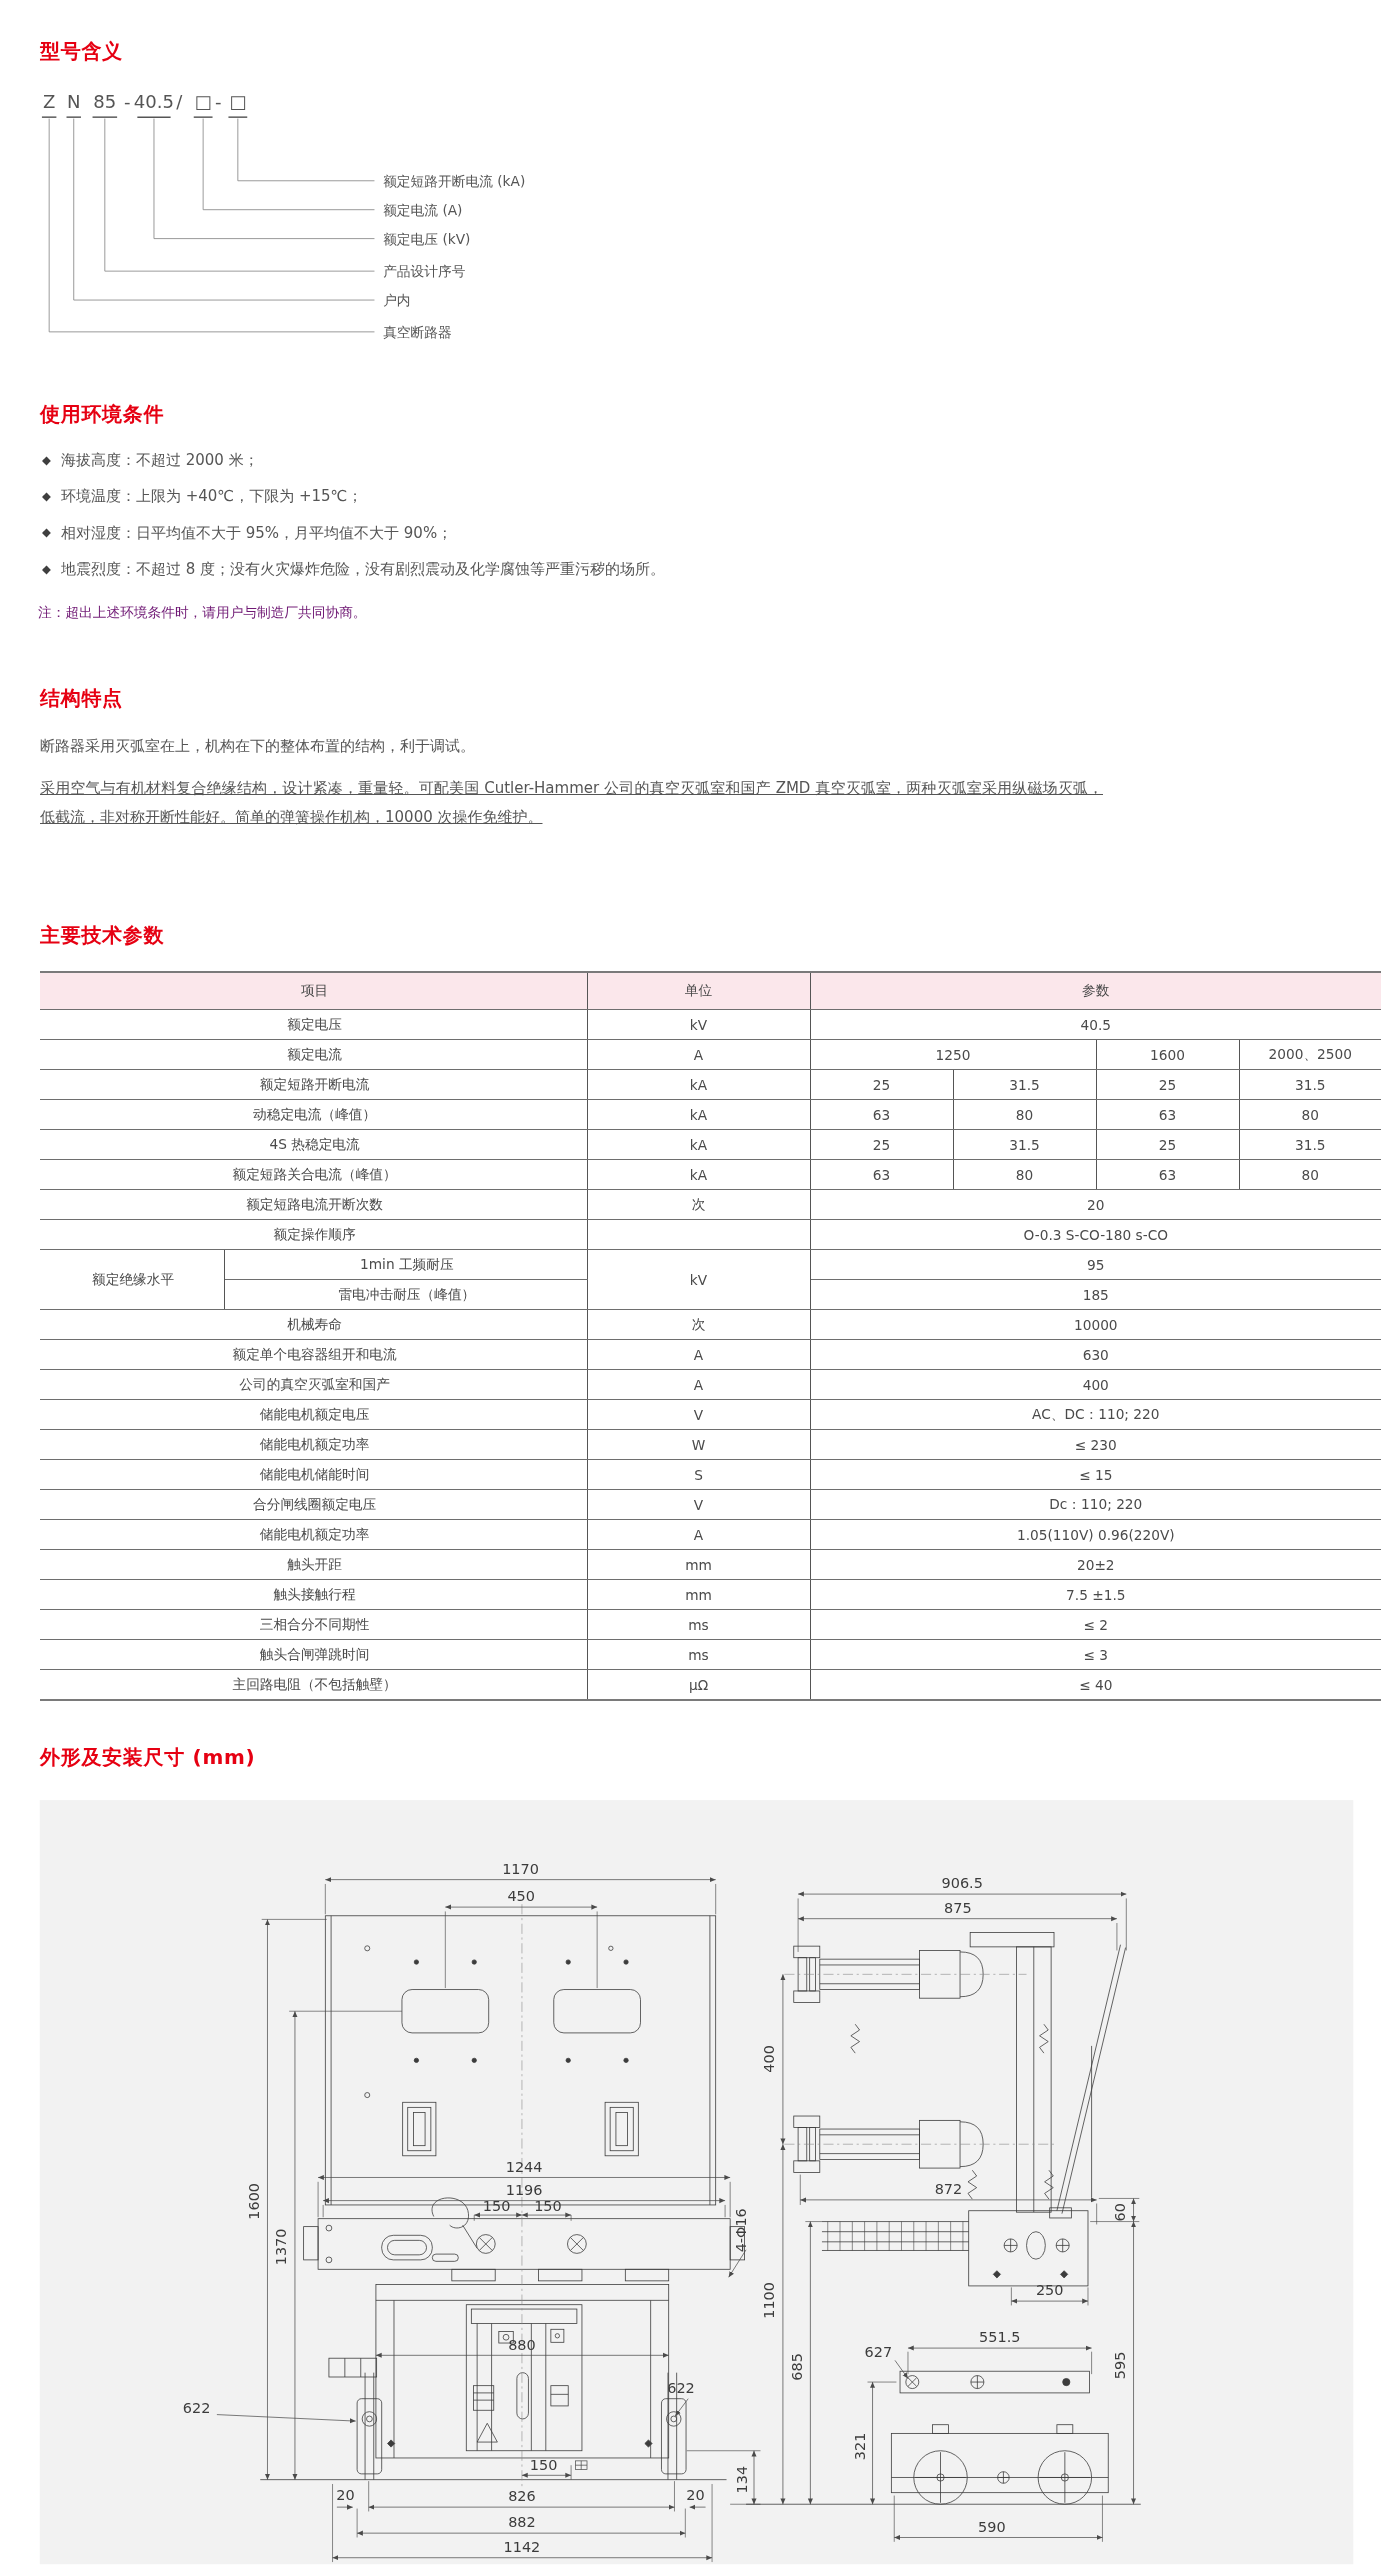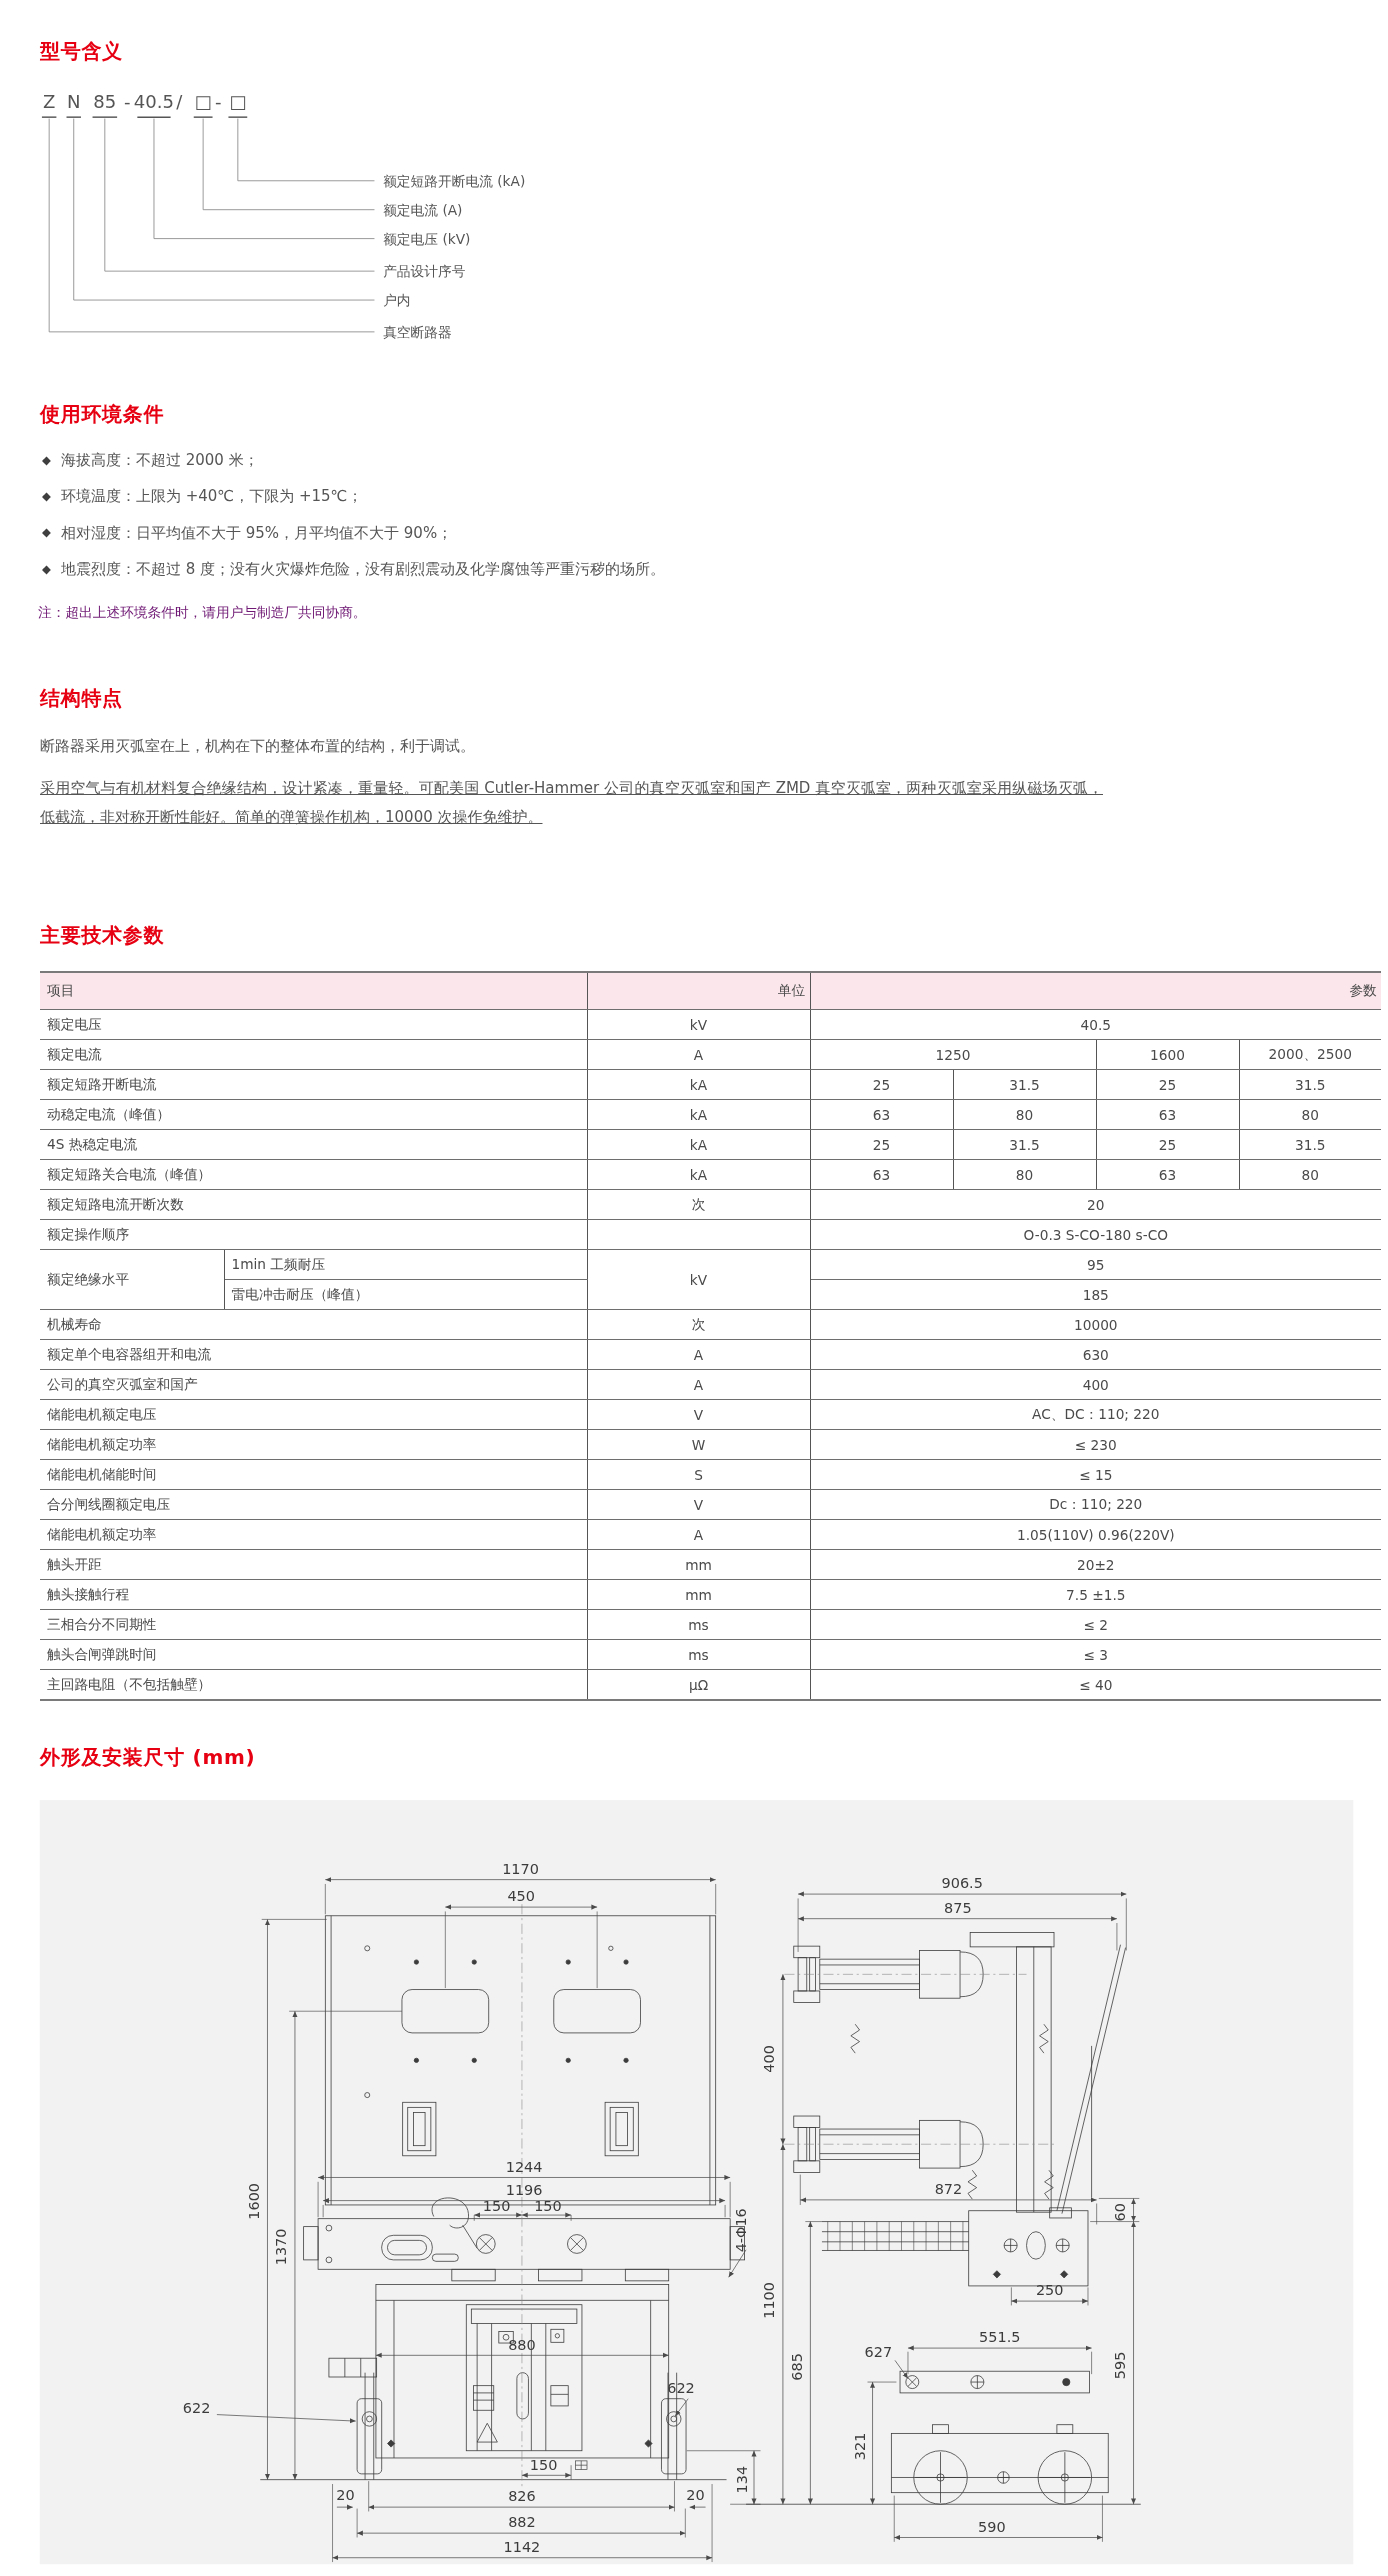--- a/index.html
+++ b/index.html
@@ -14,22 +14,22 @@
   #env-note{position:absolute;left:38px;top:604px;font-size:13.7px;color:#701a75;white-space:nowrap;font-family:Liberation Mono, monospace;}
   #struct-p1{position:absolute;left:40px;top:737px;margin:0;font-size:15px;white-space:nowrap;}
   #struct-p2{position:absolute;left:40px;top:774px;margin:0;font-size:15px;width:1063px;line-height:29px;text-align:justify;text-decoration:underline;}
   #table-wrap{position:absolute;left:40px;top:971px;width:1341px;}
   #params-table{width:100%;border-collapse:collapse;table-layout:fixed;
                 border-left:hidden;border-right:hidden;border-top:2.2px solid #7a7a7a;border-bottom:2.2px solid #7a7a7a;}
   #params-table th,#params-table td{height:29px;padding:0 4.3px;font-size:13.7px;font-weight:400;
                 text-align:center;color:#4a4a4a;overflow:hidden;white-space:nowrap;
                 border-top:1.4px solid #6e6e6e;border-bottom:1.4px solid #6e6e6e;
                 border-left:0.7px solid #555;border-right:0.7px solid #555;}
-  #params-table thead th{background:#fbe7eb;height:36px;text-align:right;}
-  #params-table thead th.l, #params-table td.l{text-align:left;padding-left:7px;}
+  #params-table thead th{background:#fbe7eb;height:36px;}
+  #params-table thead th.l, #params-table td.l{text-align:center;padding-left:7px;}
   #draw-svg{position:absolute;left:0;top:1771px;}
   .lines{stroke:#3c3c3c;fill:none;stroke-width:1.1;}
   .dim{stroke:#4a4a4a;stroke-width:1;}
   .cl{stroke:#888;stroke-width:0.8;stroke-dasharray:14 5 3 5;}
   .dimtxt text{font-size:20px;fill:#3c3c3c;text-anchor:middle;}
   .modeltxt text{fill:#555;}
 </style>
 </head>
 <body>
 

